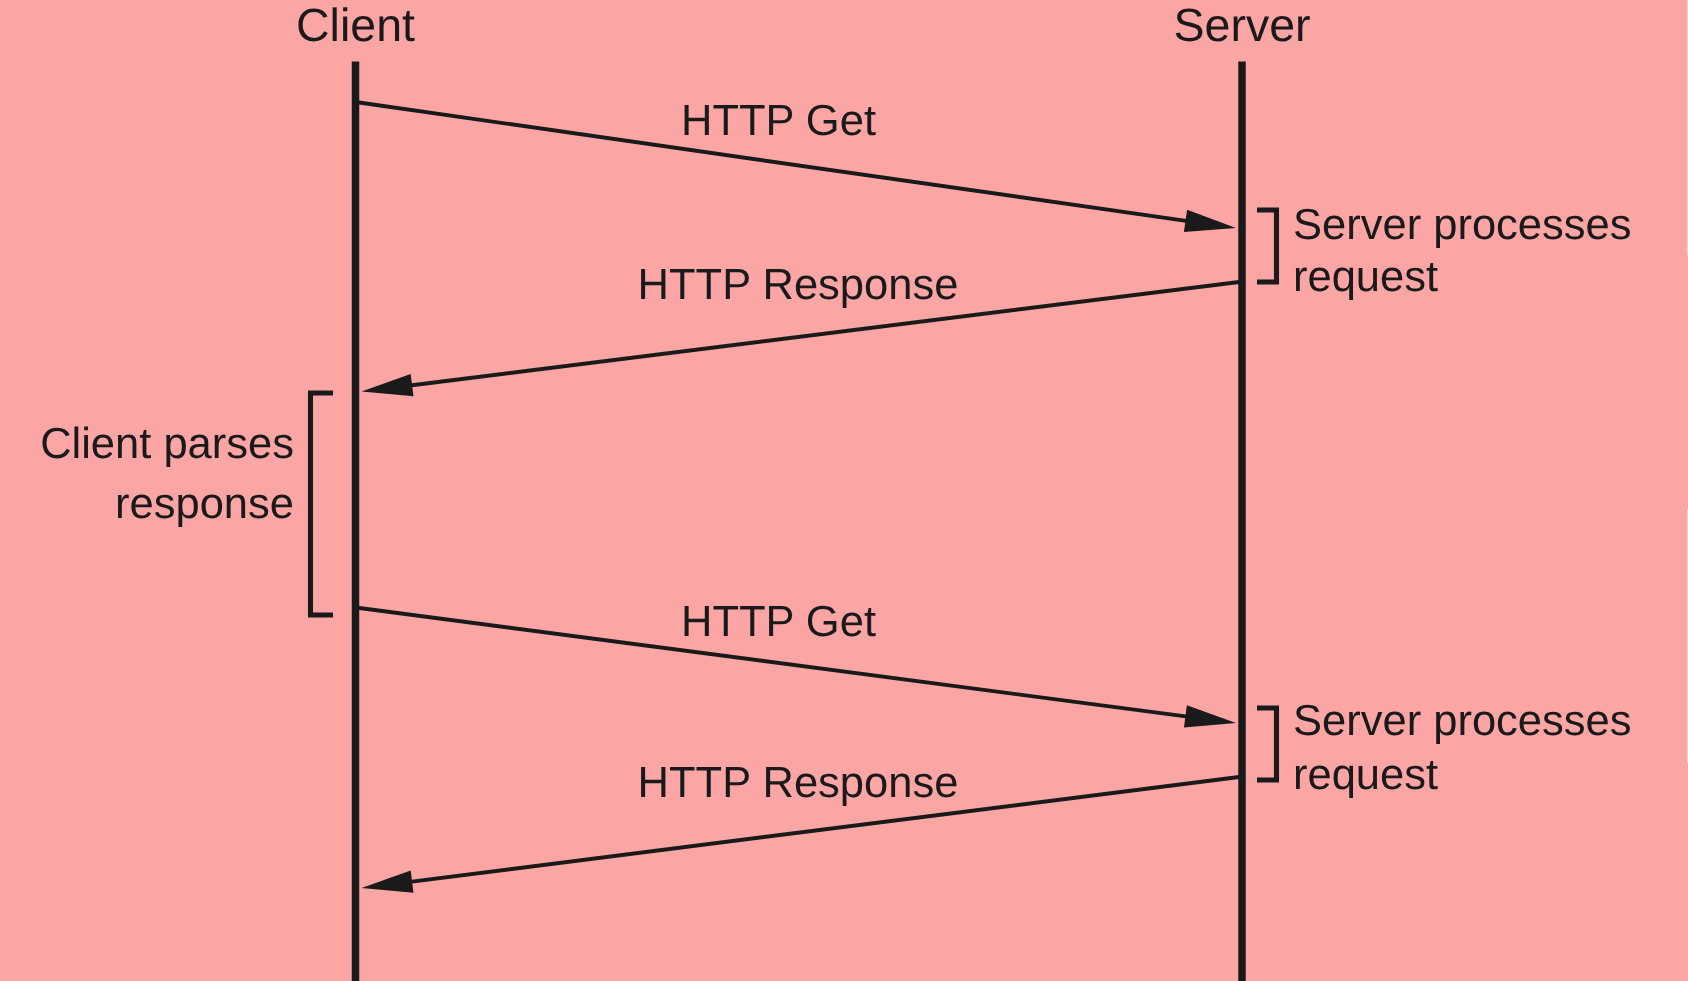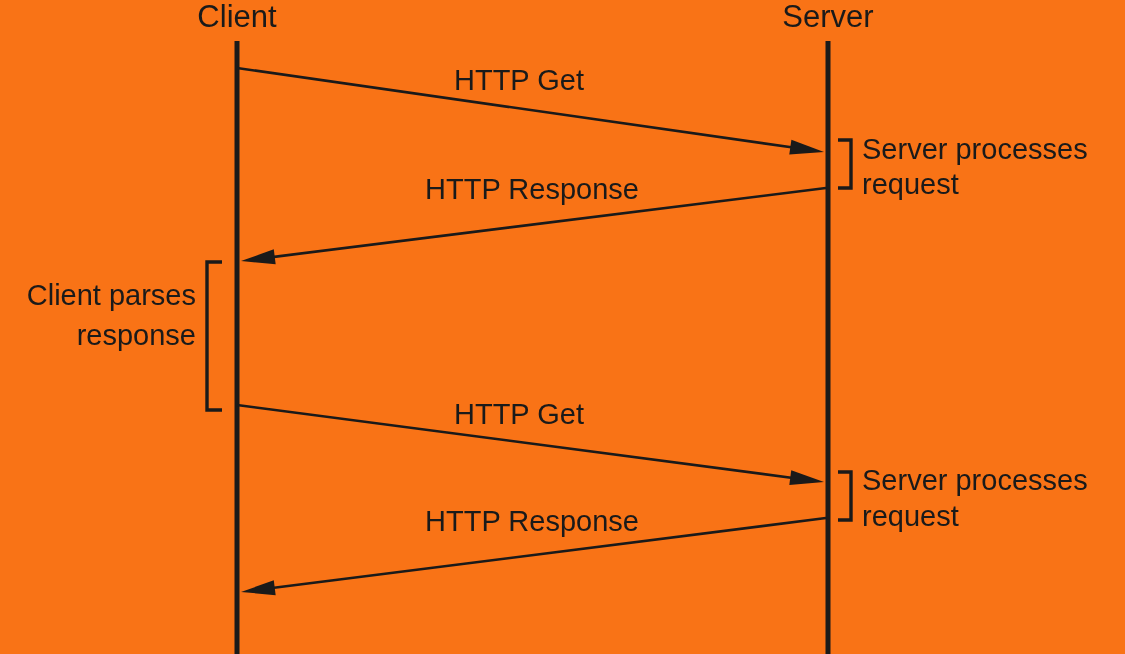--- a/index.html
+++ b/index.html
@@ -12,21 +12,21 @@
     width: 1125px;
     height: 654px;
     font-family: "Liberation Sans", sans-serif;
     color: #1a1a1a;
     overflow: hidden;
   }
   #diagram-root {
     position: relative;
     width: 1125px;
     height: 654px;
-    background: #f97316;
+    background: #fca5a5;
   }
   svg.diagram-canvas {
     display: block;
     width: 1125px;
     height: 654px;
   }
   .lifeline-stroke {
     stroke: #1a1a1a;
     stroke-width: 5;
     stroke-linecap: butt;

